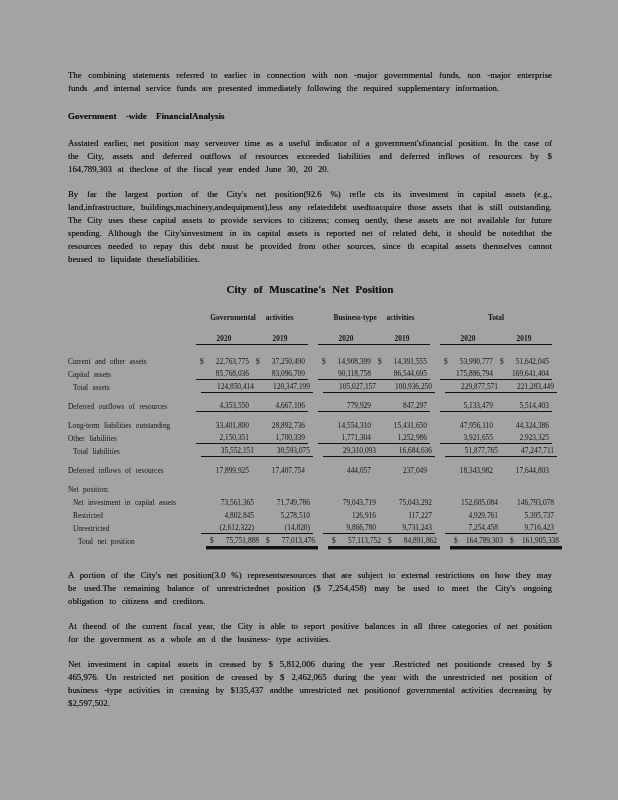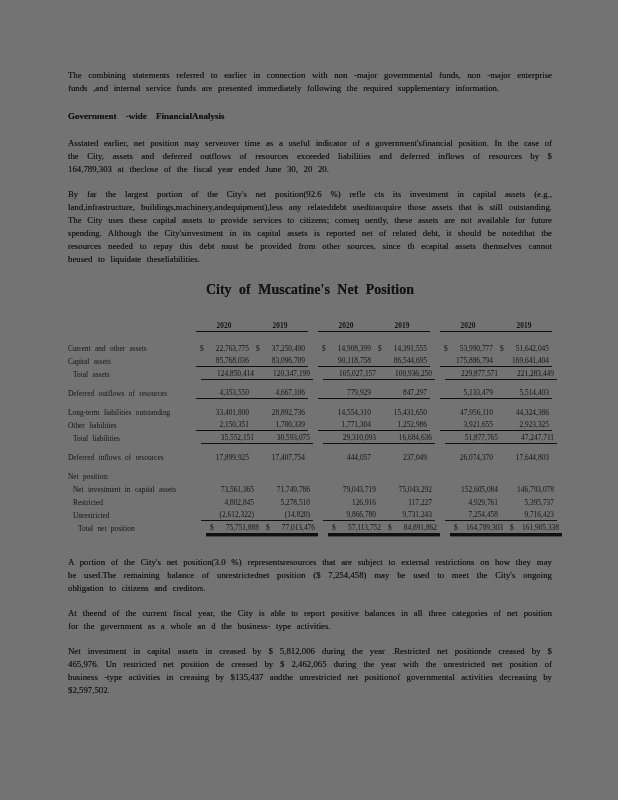--- a/index.html
+++ b/index.html
@@ -1,31 +1,31 @@
 <!DOCTYPE html>
 <html><head>
 <meta charset="utf-8">
 <style>
   html,body { margin:0; padding:0; background:#ffffff; }
   .page {
     position:relative; width:618px; height:800px; box-sizing:border-box;
-    padding:69px 66px 4px 68px; background:#737373;
+    padding:69px 66px 4px 68px; background:#a3a3a3;
     font-family:"Liberation Serif", serif; font-size:8.8px; line-height:13px;
     color:#141414; overflow:hidden;
   }
   .para {
     margin:0 0 12px 0; text-align:justify; word-spacing:3.4px;
     text-shadow:0 0 .4px rgba(20,20,20,.7);
   }
   .heading {
     font-size:9px; font-weight:bold; text-align:left;
     margin:15px 0 14px 0; word-spacing:7px; text-shadow:0 0 .4px rgba(20,20,20,.7);
   }
   .table-title {
-    text-align:center; font-weight:bold; font-size:14px; word-spacing:4px;
+    text-align:center; font-weight:bold; font-size:11px; word-spacing:4px;
     margin:17px 0 14px 0; text-shadow:0 0 .4px rgba(20,20,20,.7);
   }
   .fin-table { font-size:7.4px; line-height:11px; margin-bottom:22px; }
   .frow { display:flex; align-items:flex-end; height:13px; }
   .frow.spacer { height:6px; }
   .flabel { width:118px; flex:none; word-spacing:2.5px; }
   .fpair { width:112px; flex:none; display:flex; margin-left:10px; }
   .fpair.u  { border-bottom:1px solid #111;justify-content:center; }
   .fpair.d  { border-bottom:1.4px solid #111; box-shadow:0 2.4px 0 0 #111; }
   .fcell {
@@ -49,20 +49,26 @@
 
   <div class="heading">Government -wide FinancialAnalysis</div>
 
   <p class="para">Asstated earlier, net position may serveover time as a useful indicator of a government'sfinancial position. In the case of the City, assets and deferred outflows of resources exceeded liabilities and deferred inflows of resources by $ 164,789,303 at theclose of the fiscal year ended June 30, 20 20.</p>
 
   <p class="para">By far the largest portion of the City's net position(92.6 %) refle cts its investment in capital assets (e.g., land,infrastructure, buildings,machinery,andequipment),less any relateddebt usedtoacquire those assets that is still outstanding. The City uses these capital assets to provide services to citizens; conseq uently, these assets are not available for future spending. Although the City'sinvestment in its capital assets is reported net of related debt, it should be notedthat the resources needed to repay this debt must be provided from other sources, since th ecapital assets themselves cannot beused to liquidate theseliabilities.</p>
 
   <div class="table-title">City of Muscatine's Net Position</div>
 
   <div class="fin-table" id="fin-table">
+      <div class="frow">
+        <div class="flabel"></div>
+        <div class="fgroup">Governmental activities</div>
+        <div class="fgroup">Business-type activities</div>
+        <div class="fgroup">Total</div>
+      </div>
       <div class="hgap"></div>
       <div class="frow">
         <div class="flabel"></div>
         <div class="fpair u">
           <div class="fyear">2020</div>
           <div class="fyear">2019</div>
         </div>
         <div class="fpair u">
           <div class="fyear">2020</div>
           <div class="fyear">2019</div>
@@ -185,21 +191,21 @@
         <div class="flabel" style="padding-left: 0px;">Deferred inflows of resources</div>
         <div class="fpair">
           <div class="fcell"><span>17,899,925</span></div>
           <div class="fcell"><span>17,407,754</span></div>
         </div>
         <div class="fpair">
           <div class="fcell"><span>444,057</span></div>
           <div class="fcell"><span>237,049</span></div>
         </div>
         <div class="fpair">
-          <div class="fcell"><span>26,074,370</span></div>
+          <div class="fcell"><span>18,343,982</span></div>
           <div class="fcell"><span>17,644,803</span></div>
         </div>
       </div>
       <div class="frow spacer"></div>
       <div class="frow">
         <div class="flabel" style="padding-left: 0px;">Net position:</div>
       </div>
       <div class="frow">
         <div class="flabel" style="padding-left: 5px;">Net investment in capital assets</div>
         <div class="fpair">

